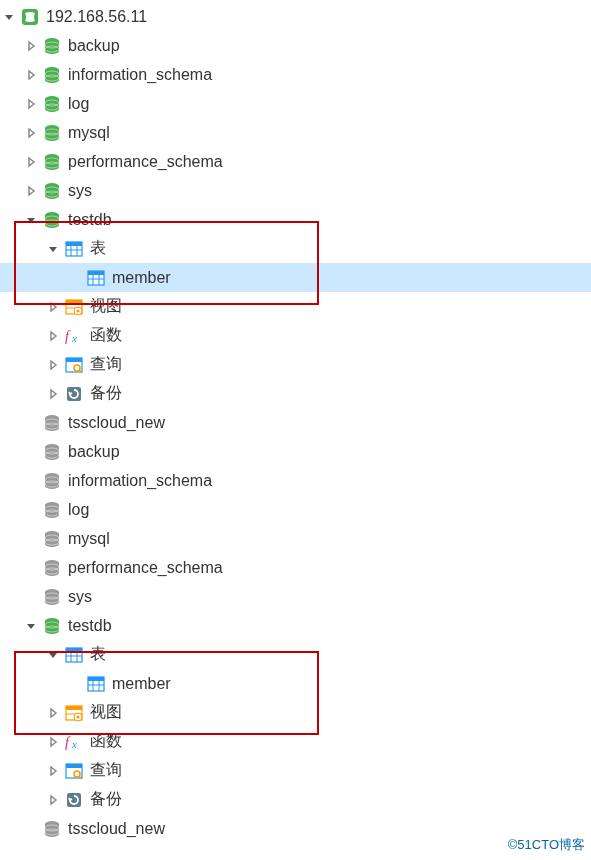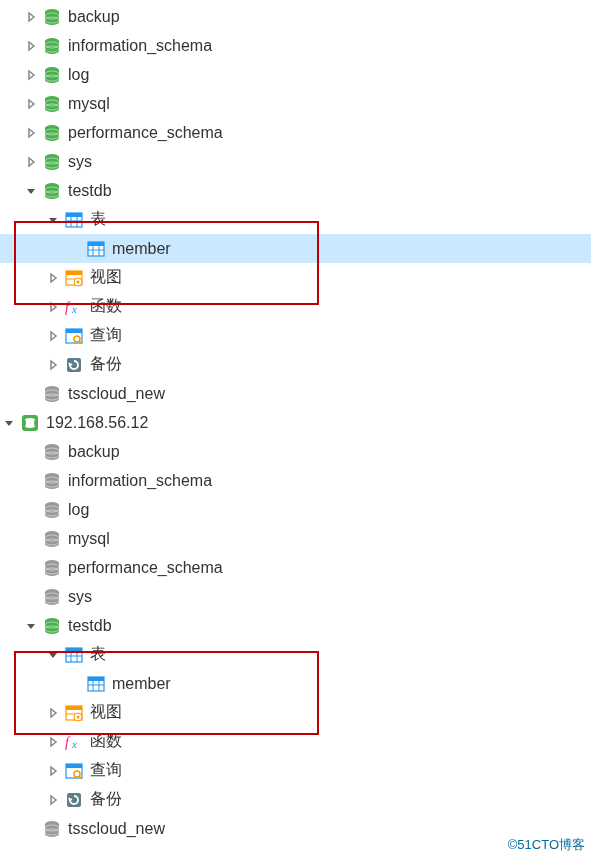--- a/index.html
+++ b/index.html
@@ -49,20 +49,35 @@
       bottom: 6px;
       font-size: 13px;
       color: #0369a1;
     }
   </style>
 </head>
 <body>
 
 <div class="tree" id="tree">
     <div class="row">
+      <span class="spacer" style="width:2px"></span>
+      <span class="arrow">
+        <svg viewBox="0 0 12 12">
+          <path d="M2 4 L10 4 L6 9 Z" fill="#555"></path>
+        </svg>
+      </span>
+      <span class="icon">
+        <svg viewBox="0 0 20 20">
+          <rect x="2" y="2" width="16" height="16" rx="3" fill="#4CAF50"></rect>
+          <path d="M5 6 Q10 4 15 6 Q13 10 15 14 Q10 16 5 14 Q7 10 5 6" fill="#fff"></path>
+        </svg>
+      </span>
+      <span class="label">192.168.56.11</span>
+    </div>
+    <div class="row">
       <span class="spacer" style="width:24px"></span>
       <span class="arrow">
         <svg viewBox="0 0 12 12">
           <path d="M4 2 L9 6 L4 10 Z" fill="none" stroke="#888" stroke-width="1.5"></path>
         </svg>
       </span>
       <span class="icon">
         <svg viewBox="0 0 20 20">
           <ellipse cx="10" cy="5" rx="7" ry="3" fill="#4CAF50"></ellipse>
           <path d="M3 5 L3 15 A7 3 0 0 0 17 15 L17 5" fill="#4CAF50"></path>
@@ -277,35 +292,20 @@
       <span class="arrow"></span>
       <span class="icon">
         <svg viewBox="0 0 20 20">
           <ellipse cx="10" cy="5" rx="7" ry="3" fill="#999"></ellipse>
           <path d="M3 5 L3 15 A7 3 0 0 0 17 15 L17 5" fill="#999"></path>
           <ellipse cx="10" cy="9" rx="7" ry="3" fill="none" stroke="#fff" stroke-width="0.8" opacity="0.6"></ellipse>
           <ellipse cx="10" cy="13" rx="7" ry="3" fill="none" stroke="#fff" stroke-width="0.8" opacity="0.6"></ellipse>
         </svg>
       </span>
       <span class="label">tsscloud_new</span>
-    </div>
-    <div class="row">
-      <span class="spacer" style="width:2px"></span>
-      <span class="arrow">
-        <svg viewBox="0 0 12 12">
-          <path d="M2 4 L10 4 L6 9 Z" fill="#555"></path>
-        </svg>
-      </span>
-      <span class="icon">
-        <svg viewBox="0 0 20 20">
-          <rect x="2" y="2" width="16" height="16" rx="3" fill="#4CAF50"></rect>
-          <path d="M5 6 Q10 4 15 6 Q13 10 15 14 Q10 16 5 14 Q7 10 5 6" fill="#fff"></path>
-        </svg>
-      </span>
-      <span class="label">192.168.56.12</span>
     </div>
     <div class="row">
       <span class="spacer" style="width:24px"></span>
       <span class="arrow"></span>
       <span class="icon">
         <svg viewBox="0 0 20 20">
           <ellipse cx="10" cy="5" rx="7" ry="3" fill="#999"></ellipse>
           <path d="M3 5 L3 15 A7 3 0 0 0 17 15 L17 5" fill="#999"></path>
           <ellipse cx="10" cy="9" rx="7" ry="3" fill="none" stroke="#fff" stroke-width="0.8" opacity="0.6"></ellipse>
           <ellipse cx="10" cy="13" rx="7" ry="3" fill="none" stroke="#fff" stroke-width="0.8" opacity="0.6"></ellipse>

